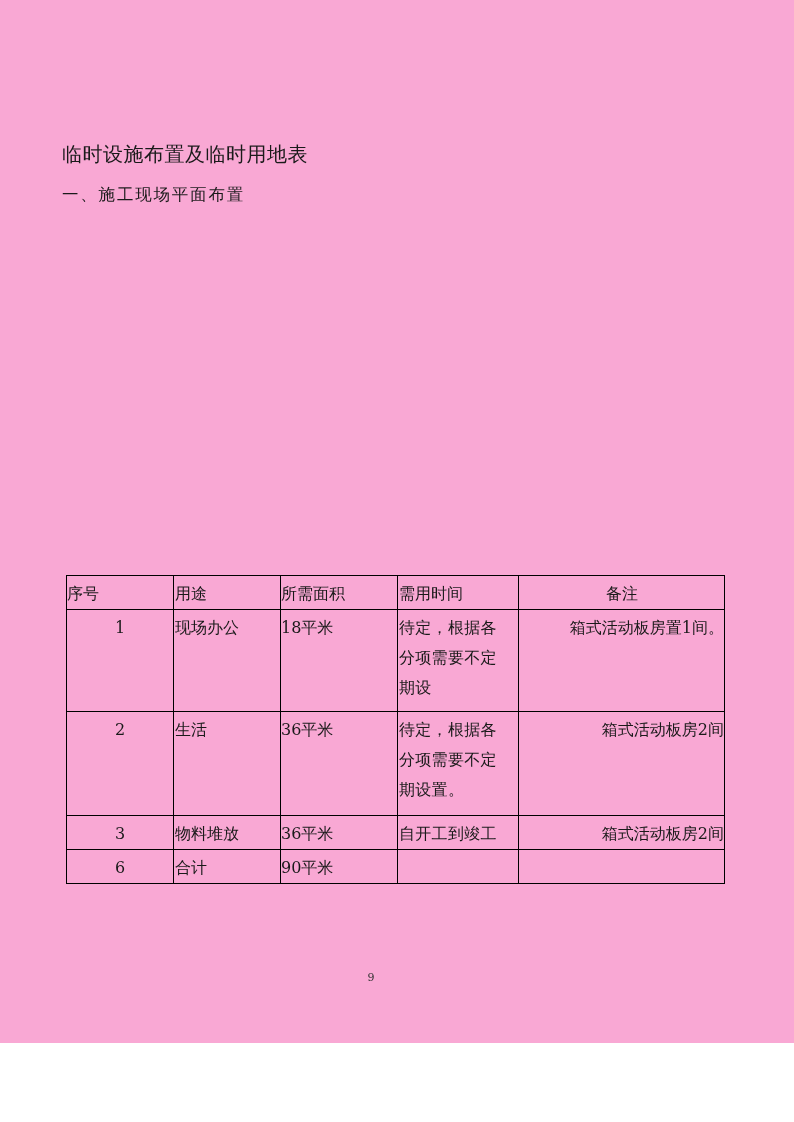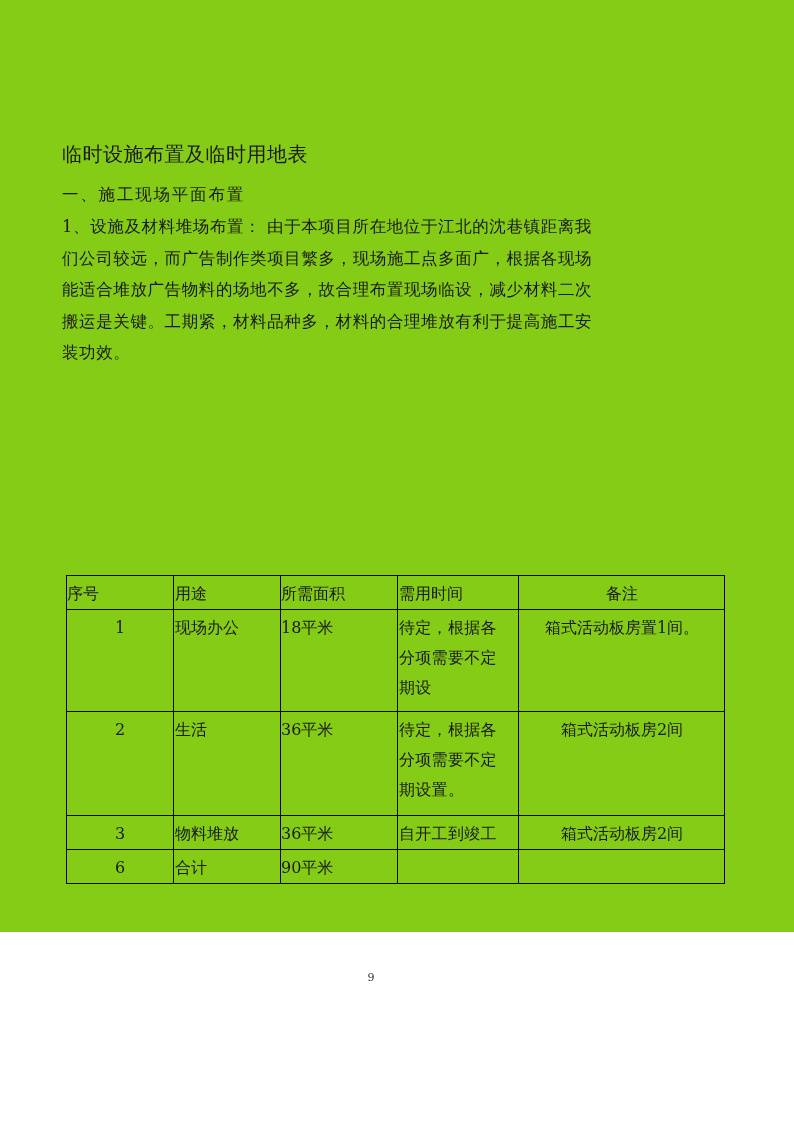--- a/index.html
+++ b/index.html
@@ -11,22 +11,22 @@
       width: 794px;
       height: 1122px;
       position: relative;
       overflow: hidden;
       font-family: "DejaVu Serif", "Liberation Serif", serif;
       color: #1a1a1a;
     }
     .page {
       position: absolute;
       left: 0; top: 0;
-      width: 794px; height: 932px;
-      background: #84cc16;
+      width: 794px; height: 1043px;
+      background: #f9a8d4;
       text-decoration: underline;
     }
     .title {
       position: absolute;
       left: 62px;
       top: 141px;
       font-size: 20px;
       letter-spacing: 0.5px;
       white-space: nowrap;
     }
@@ -65,21 +65,21 @@
       border: 1px solid #000;
       padding: 0;
       vertical-align: top;
       font-weight: normal;
       line-height: 30px;
     }
     .c-seq   { width: 106px; text-align: center; }
     .c-use   { width: 105px; text-align: left; padding-left: 1px !important; margin-left: 12px; }
     .c-area  { width: 116px; text-align: left; }
     .c-time  { width: 119px; text-align: left; padding-left: 1px !important; margin-left: 32px; }
-    .c-note  { width: 204px; text-align: center; padding-left: 1px !important; }
+    .c-note  { width: 204px; text-align: right; padding-left: 1px !important; }
     th.c-seq, th.c-use, th.c-area, th.c-time { text-align: left; padding-left: 1px; }
     th.c-note { text-align: center; }
     tr.head-row { height: 33px; }
     tr.row-1 { height: 102px; }
     tr.row-2 { height: 104px; }
     tr.row-3 { height: 32px; }
     tr.row-total { height: 32px; }
     .cell-text { display: block; padding-top: 3px; }
     .time-line { display: block; white-space: nowrap; letter-spacing: 0.3px; }
     .page-number {
@@ -94,27 +94,20 @@
   </style>
 </head>
 <body>
 
 <div class="page">
 
   <div class="title">临时设施布置及临时用地表</div>
 
   <div class="section-heading">一、施工现场平面布置</div>
 
-  <div class="para para-1">
-    <span class="line">1、设施及材料堆场布置： 由于本项目所在地位于江北的沈巷镇距离我</span>
-    <span class="line">们公司较远，而广告制作类项目繁多，现场施工点多面广，根据各现场</span>
-    <span class="line">能适合堆放广告物料的场地不多，故合理布置现场临设，减少材料二次</span>
-    <span class="line">搬运是关键。工期紧，材料品种多，材料的合理堆放有利于提高施工安</span>
-    <span class="line">装功效。</span>
-  </div>
 
 
   <table class="layout-table">
     <tbody>
         <tr class="head-row">
       <th class="c-seq">
             <span class="cell-text">序号</span>
           </th>
       <th class="c-use">
             <span class="cell-text">用途</span>

